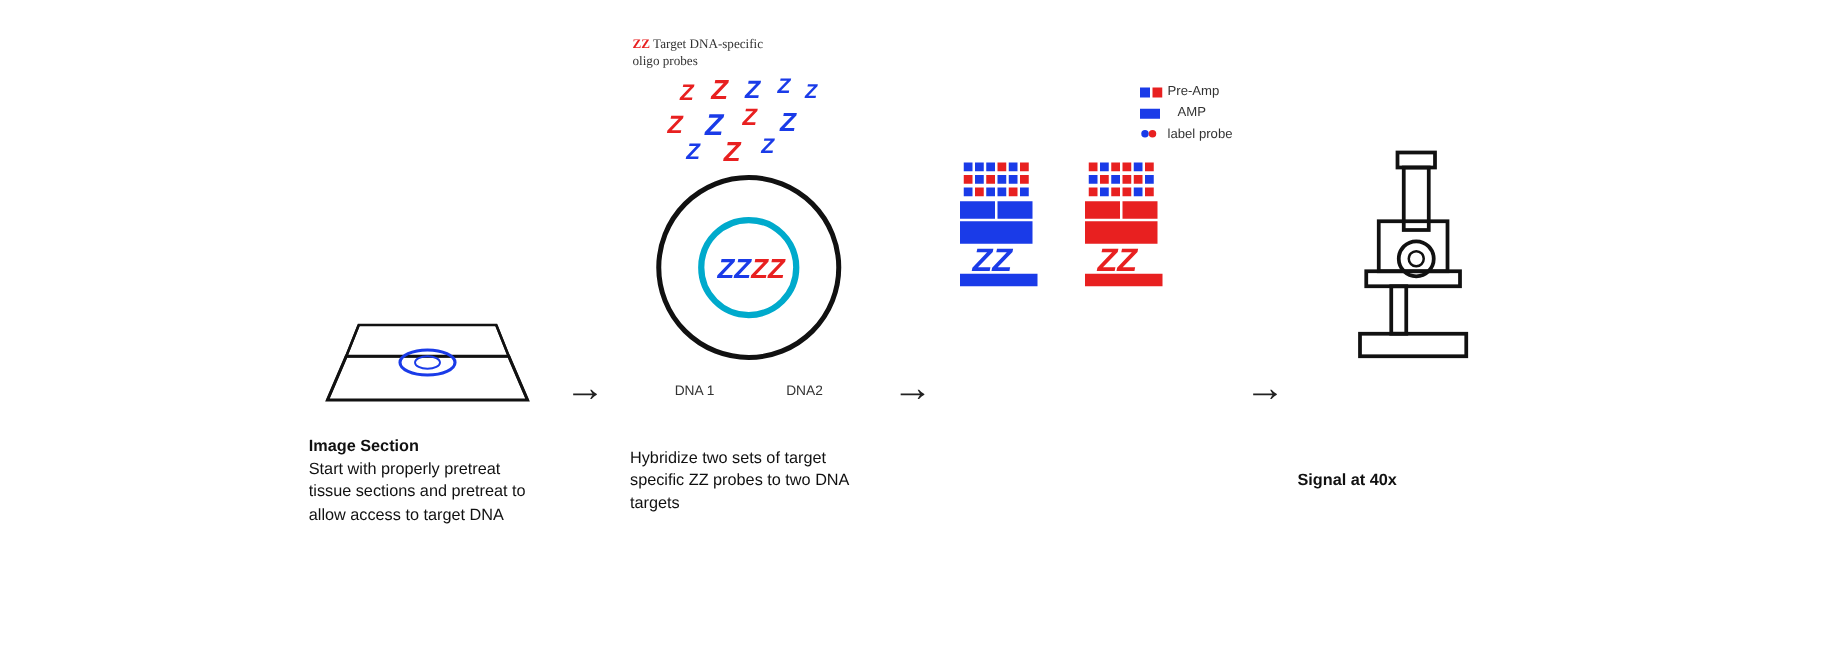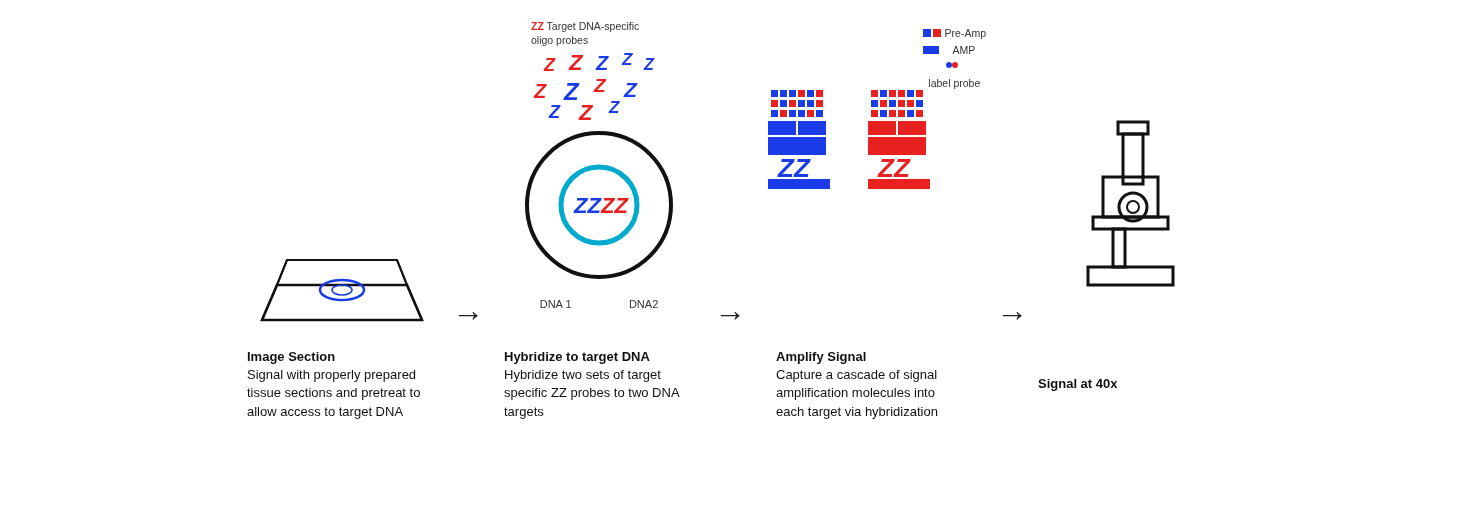--- a/index.html
+++ b/index.html
@@ -88,30 +88,30 @@
           <line x1="180" y1="90" x2="165" y2="55" stroke="#111" stroke-width="2"></line>
           <line x1="165" y1="55" x2="155" y2="30" stroke="#111" stroke-width="2"></line>
 
           <ellipse cx="100" cy="60" rx="22" ry="10" fill="none" stroke="#1a3be8" stroke-width="2.5"></ellipse>
 
           <ellipse cx="100" cy="60" rx="10" ry="5" fill="none" stroke="#1a3be8" stroke-width="1.5"></ellipse>
         </svg>
       </div>
       <div class="step-label">
         <span class="title">Image Section</span>
-        <span>Signal with properly prepared tissue sections and pretreat to allow access to target DNA</span>
+        <span>Start with properly pretreat tissue sections and pretreat to allow access to target DNA</span>
       </div>
     </div>
 
     <div class="arrow">→</div>
 
     <div class="step">
       <div class="step-visual" style="position:relative; width:210px; height:320px;">
 
-        <div style="position:absolute; top:0; left:37px; font-size:10.5px; color:#333; line-height:1.3;">
+        <div style="position:absolute; top:0; left:12px; font-size:10.5px; color:#333; line-height:1.3;font-family:Liberation Serif, serif;">
           <span style="color:#e82020; font-weight:bold;">ZZ</span>
           <span> Target DNA-specific<br>oligo probes</span>
         </div>
 
         <div style="position:absolute; top:30px; left:40px; width:140px; height:75px;">
           <span style="position:absolute; top:5px; left:10px; color:#e82020; font-weight:bold; font-size:18px; font-style:italic;">Z</span>
           <span style="position:absolute; top:0px; left:35px; color:#e82020; font-weight:bold; font-size:22px; font-style:italic;">Z</span>
           <span style="position:absolute; top:2px; left:62px; color:#1a3be8; font-weight:bold; font-size:20px; font-style:italic;">Z</span>
           <span style="position:absolute; top:0px; left:88px; color:#1a3be8; font-weight:bold; font-size:17px; font-style:italic;">Z</span>
           <span style="position:absolute; top:6px; left:110px; color:#1a3be8; font-weight:bold; font-size:16px; font-style:italic;">Z</span>
@@ -134,21 +134,20 @@
 
           <text x="82" y="88" font-size="22" font-weight="bold" font-style="italic" fill="#e82020" font-family="Arial">ZZ</text>
         </svg>
 
         <div style="position:absolute; bottom:30px; left:25px; width:160px; display:flex; justify-content:space-around; font-size:11px; color:#333;gap:16px;">
           <span>DNA 1</span>
           <span>DNA2</span>
         </div>
       </div>
       <div class="step-label">
-        <span class="title">Hybridize to target DNA</span>
         <span>Hybridize two sets of target specific ZZ probes to two DNA targets</span>
       </div>
     </div>
 
     <div class="arrow">→</div>
 
     <div class="step">
       <div class="step-visual" style="position:relative; width:230px; height:320px;">
 
         <div style="position:absolute; top:5px; right:0px; font-size:10.5px; color:#333; line-height:1.6;">
@@ -158,21 +157,21 @@
               <rect x="10" y="2" width="8" height="8" fill="#e82020"></rect>
             </svg>
             <span>Pre-Amp</span>
           </div>
           <div style="display:flex; align-items:center; gap:12px;">
             <svg width="18" height="12">
               <rect x="0" y="2" width="16" height="8" fill="#1a3be8"></rect>
             </svg>
             <span>AMP</span>
           </div>
-          <div style="display:flex; align-items:center; gap:4px;flex-direction:column;">
+          <div style="display:flex; align-items:center; gap:4px;">
             <svg width="18" height="12">
               <circle cx="4" cy="6" r="3" fill="#1a3be8"></circle>
               <circle cx="10" cy="6" r="3" fill="#e82020"></circle>
             </svg>
             <span>label probe</span>
           </div>
         </div>
 
         <svg width="200" height="200" viewBox="0 0 200 200" style="position:absolute; bottom:55px; left:10px;">
 
@@ -230,24 +229,20 @@
           <rect x="102" y="36" width="28" height="14" fill="#e82020"></rect>
           <rect x="132" y="36" width="28" height="14" fill="#e82020"></rect>
 
           <rect x="102" y="52" width="58" height="18" fill="#e82020"></rect>
 
           <text x="112" y="92" font-size="26" font-weight="bold" font-style="italic" fill="#e82020" font-family="Arial">ZZ</text>
 
           <rect x="102" y="94" width="62" height="10" fill="#e82020"></rect>
         </svg>
       </div>
-      <div class="step-label">
-        <span class="title">Amplify Signal</span>
-        <span>Capture a cascade of signal amplification molecules into each target via hybridization</span>
-      </div>
     </div>
 
     <div class="arrow">→</div>
 
     <div class="step">
       <div class="step-visual" style="position:relative; width:170px; height:320px;">
 
         <svg width="140" height="200" viewBox="0 0 140 200" style="position:absolute; bottom:55px; left:15px;">
 
           <rect x="55" y="10" width="30" height="12" fill="none" stroke="#111" stroke-width="3"></rect>

